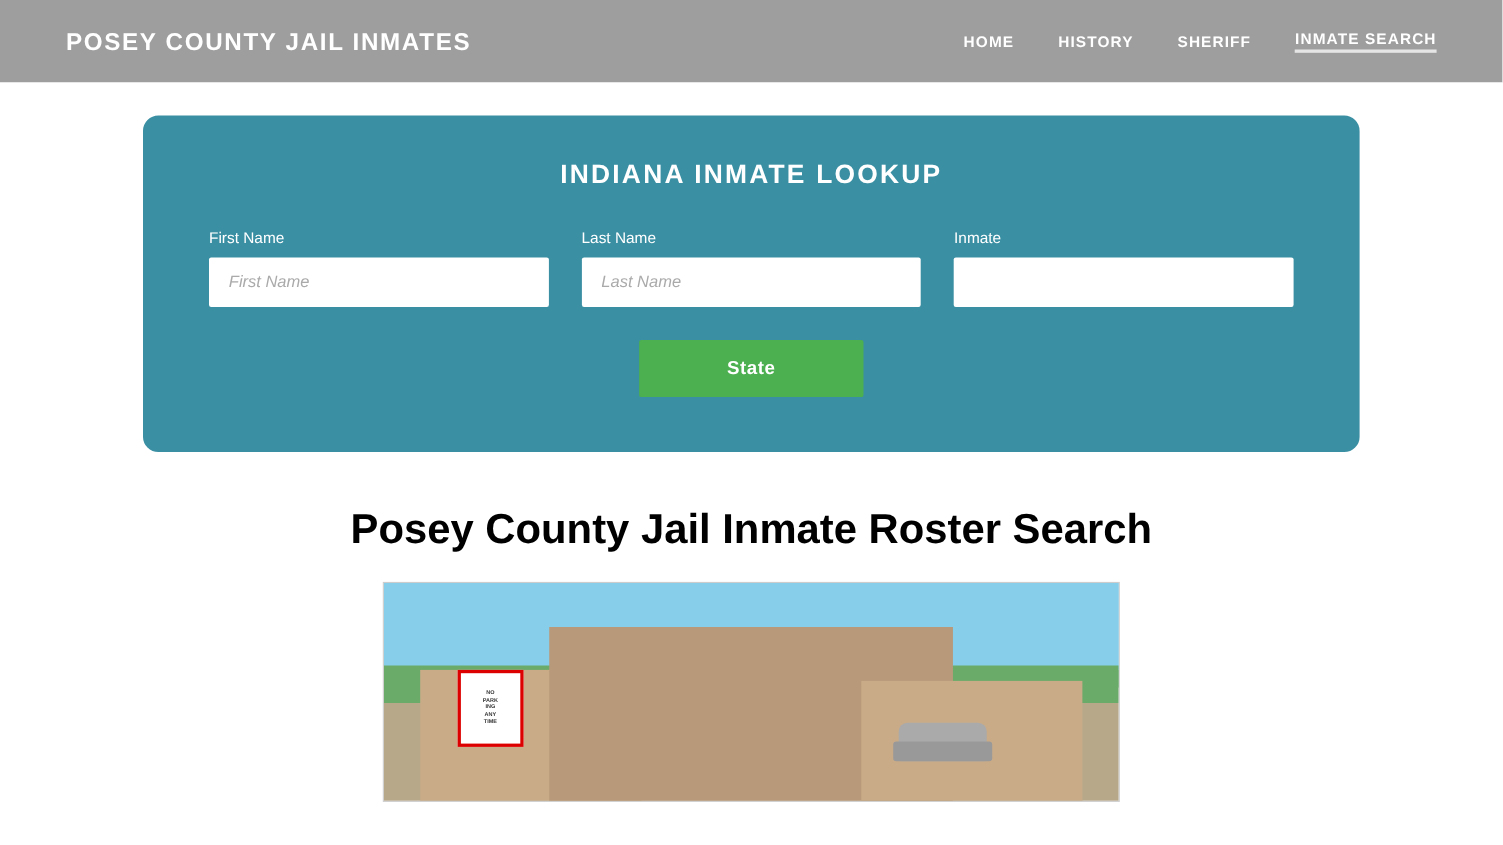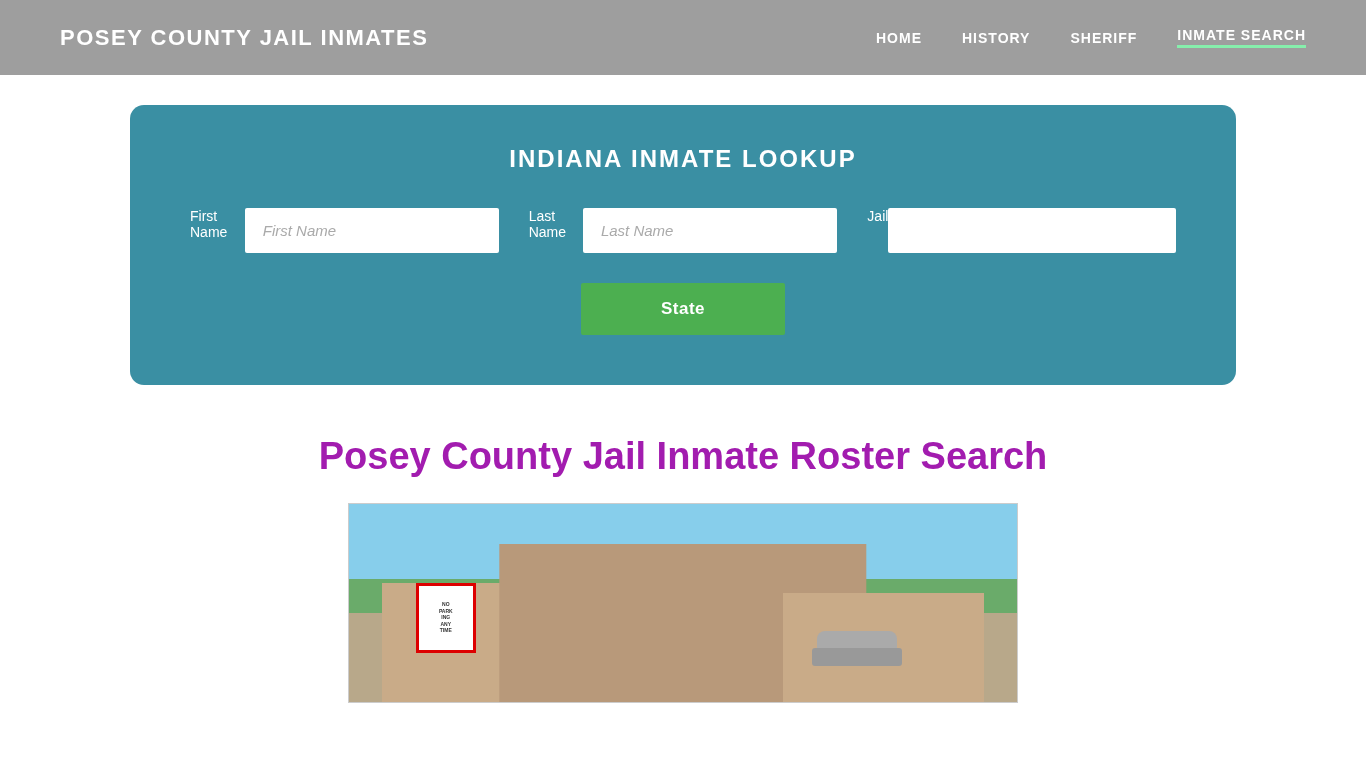--- a/index.html
+++ b/index.html
@@ -44,21 +44,21 @@
       color: #fff;
       font-size: 14px;
       font-weight: 700;
       letter-spacing: 1px;
       text-transform: uppercase;
       cursor: pointer;
       text-decoration: none;
     }
 
     .nav-item.active {
-      border-bottom: 3px solid #86efac;
+      border-bottom: 3px solid #e5e5e5;
       padding-bottom: 2px;
     }
 
     
     .sub-header {
       height: 30px;
       background: #fff;
     }
 
     
@@ -81,20 +81,21 @@
 
     .form-row {
       display: flex;
       gap: 30px;
       margin-bottom: 30px;
       justify-content: space-between;
     }
 
     .form-group {
       display: flex;
+      flex-direction: column;
       flex: 1;
     }
 
     .form-label {
       color: #fff;
       font-size: 14px;
       margin-bottom: 10px;
       font-weight: 400;
     }
 
@@ -133,21 +134,21 @@
     }
 
     
     .main-content {
       padding: 50px 130px 30px;
     }
 
     .roster-title {
       font-size: 38px;
       font-weight: 700;
-      color: #a21caf;
+      color: #000000;
       text-align: center;
       margin-bottom: 25px;
     }
 
     
     .building-image {
       width: 670px;
       height: 200px;
       margin: 0 auto;
       display: block;
@@ -272,21 +273,21 @@
   <div class="form-row">
     <div class="form-group">
       <label class="form-label">First Name</label>
       <input class="form-input" type="text" placeholder="First Name" style="">
     </div>
     <div class="form-group">
       <label class="form-label">Last Name</label>
       <input class="form-input" type="text" placeholder="Last Name" style="">
     </div>
     <div class="form-group">
-      <label class="form-label">Jail</label>
+      <label class="form-label">Inmate</label>
       <input class="form-input" type="text" style="">
     </div>
   </div>
   <div class="search-row">
     <button class="search-button">State</button>
   </div>
 </section>
 
 <main class="main-content">
   <h1 class="roster-title">Posey County Jail Inmate Roster Search</h1>

